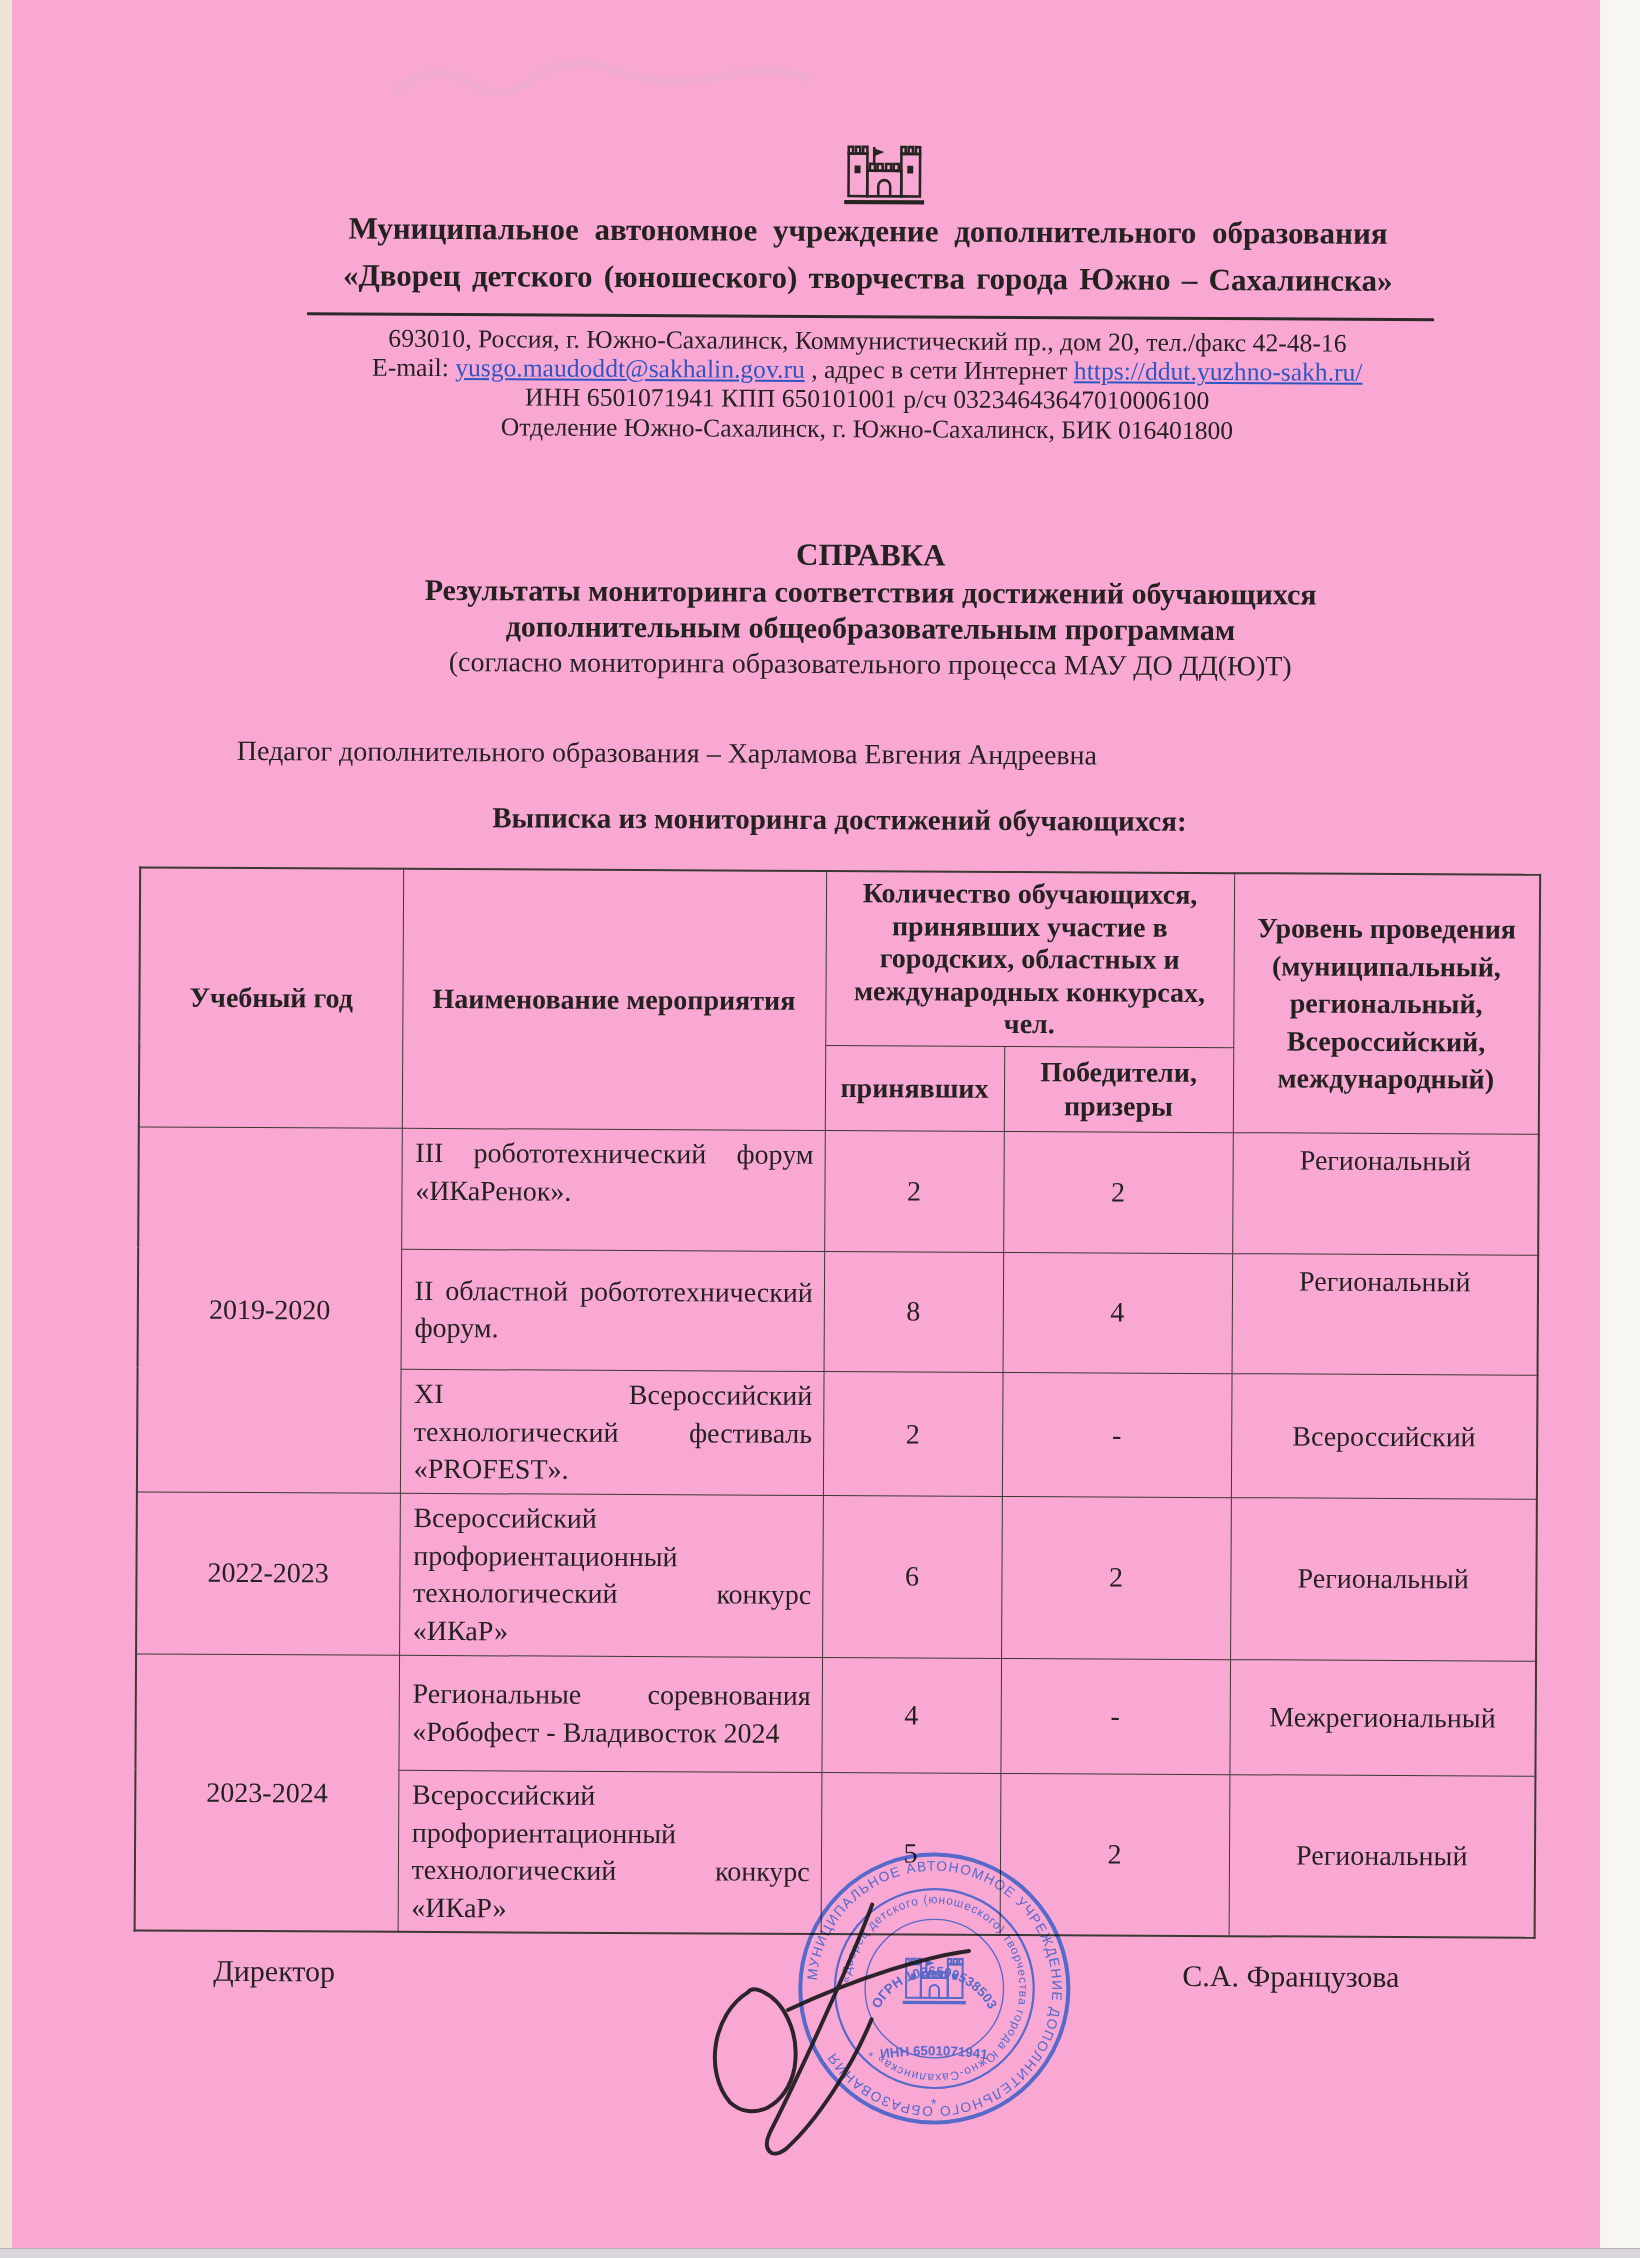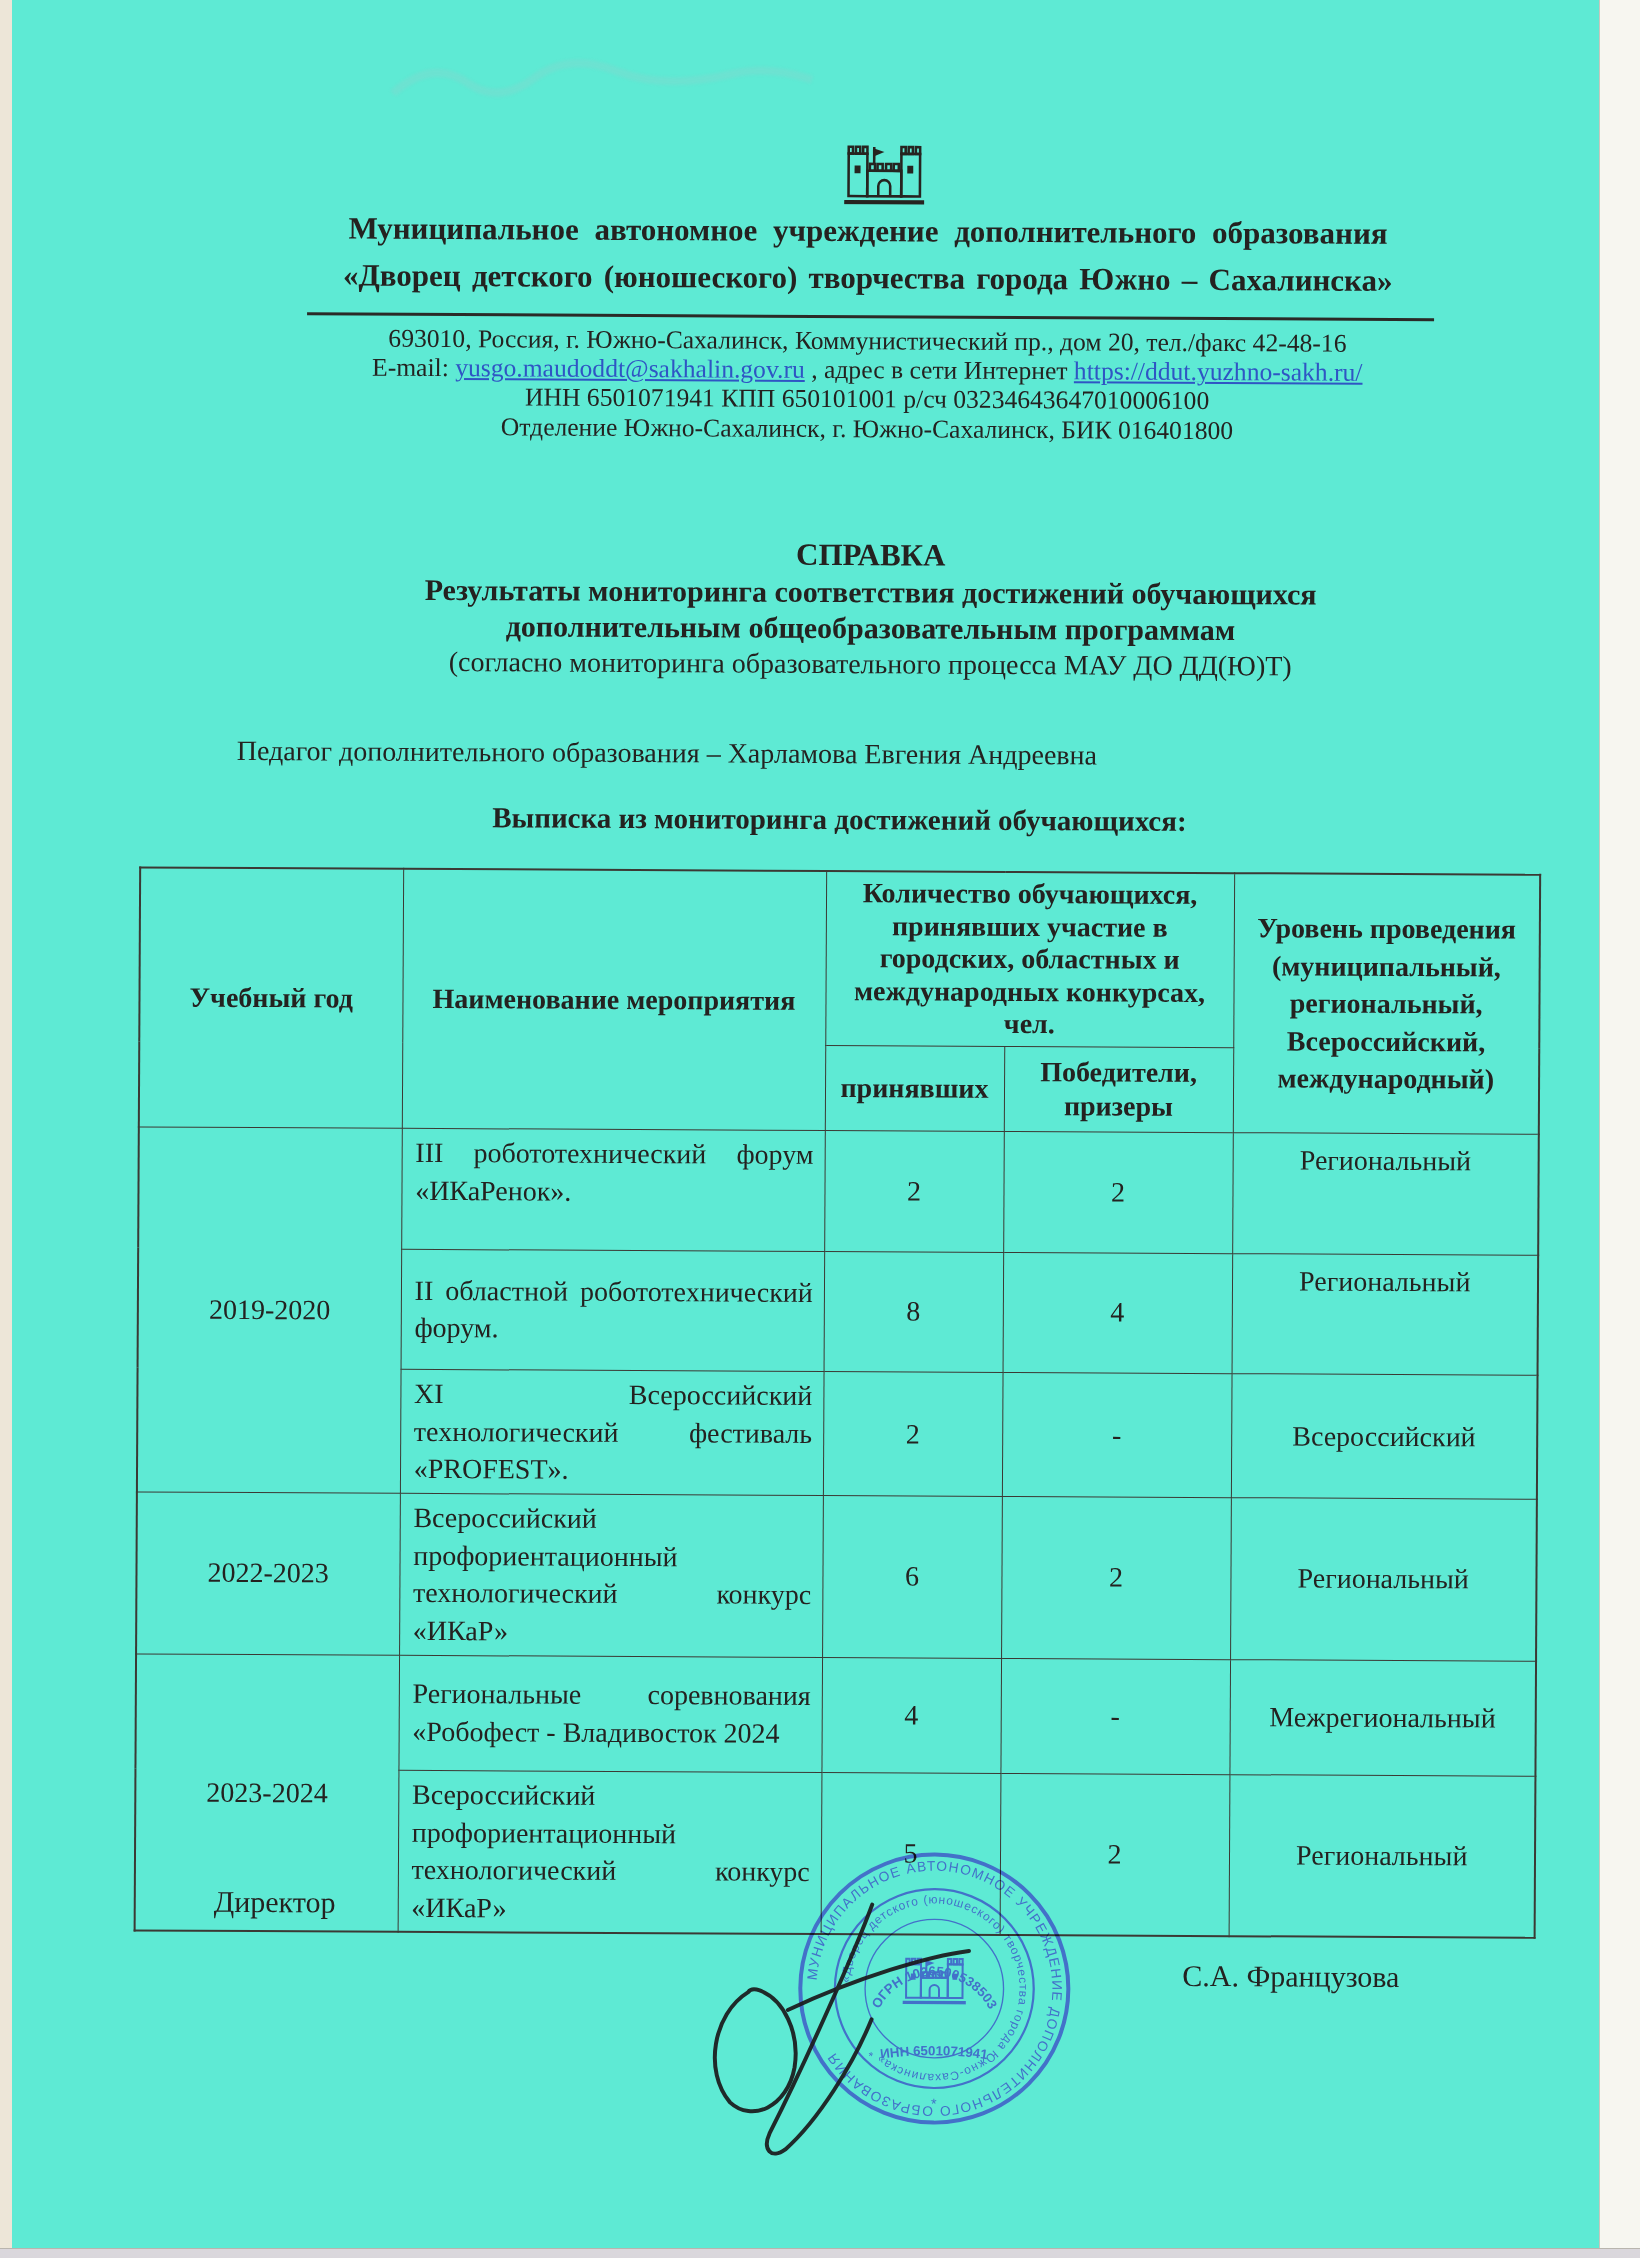--- a/index.html
+++ b/index.html
@@ -1,16 +1,16 @@
 <!DOCTYPE html>
 <html style="font-size:14px"><head>
 <meta charset="utf-8">
 <style>
   html,body{margin:0;padding:0;background:#e9e8ec;}
-  .page{position:relative;width:1641px;height:2258px;background:#5eead4;overflow:hidden;
+  .page{position:relative;width:1641px;height:2258px;background:#f9a8d4;overflow:hidden;
         font-family:"Liberation Serif",serif;color:#242220;}
   .edge-left{position:absolute;left:0;top:0;width:11.5px;height:100%;background:#ede6d8;}
   .edge-right-line{position:absolute;left:1599px;top:0;width:1.8px;height:100%;background:#c9c5bd;}
   .edge-right{position:absolute;left:1600px;top:0;right:0;height:100%;background:#f7f6f0;}
   .edge-bottom{position:absolute;left:0;top:2248px;width:100%;height:10.6px;background:#dad7dc;border-top:1.8px solid #b9b5ae;}
   .content{position:absolute;inset:0;transform:rotate(.3deg);transform-origin:50% 40%;}
 
   .logo{position:absolute;left:838px;top:141px;color:#262420;}
   .org{position:absolute;left:247px;top:208px;width:1235px;text-align:center;
        font-weight:bold;font-size:31px;line-height:1.5;}
@@ -37,21 +37,21 @@
   .th{font-weight:bold;text-align:center;vertical-align:middle;padding:3.5px 7px;line-height:1.45;}
   .th-group{line-height:1.16;padding:5.3px 8.8px;}
   .th-level{line-height:1.34;padding:5.3px 7px;}
   .th-sub{line-height:1.2;}
   .yr{text-align:center;vertical-align:middle;}
   .ev{padding:5.3px 10.6px 5.3px 13.2px;text-align:justify;text-align-last:left;line-height:1.34;vertical-align:middle;}
   .num{text-align:center;vertical-align:middle;}
   .lvl{text-align:center;vertical-align:middle;}
   .lvl-top{vertical-align:top;padding-top:10.6px;}
 
-  .director{position:absolute;left:219px;top:1888px;font-size:30px;}
+  .director{position:absolute;left:219px;top:1957px;font-size:30px;}
   .director-name{position:absolute;left:1188px;top:1957px;font-size:30px;}
 
   .smudge{position:absolute;left:371px;top:25px;opacity:.45;filter:blur(1.8px);}
   .stamp{position:absolute;left:798px;top:1846px;mix-blend-mode:multiply;opacity:.88;}
   .stamp text{font-family:"Liberation Sans",sans-serif;fill:#3f5fc8;}
   .signature{position:absolute;left:670px;top:1869px;}
 </style>
 </head>
 <body>
 

